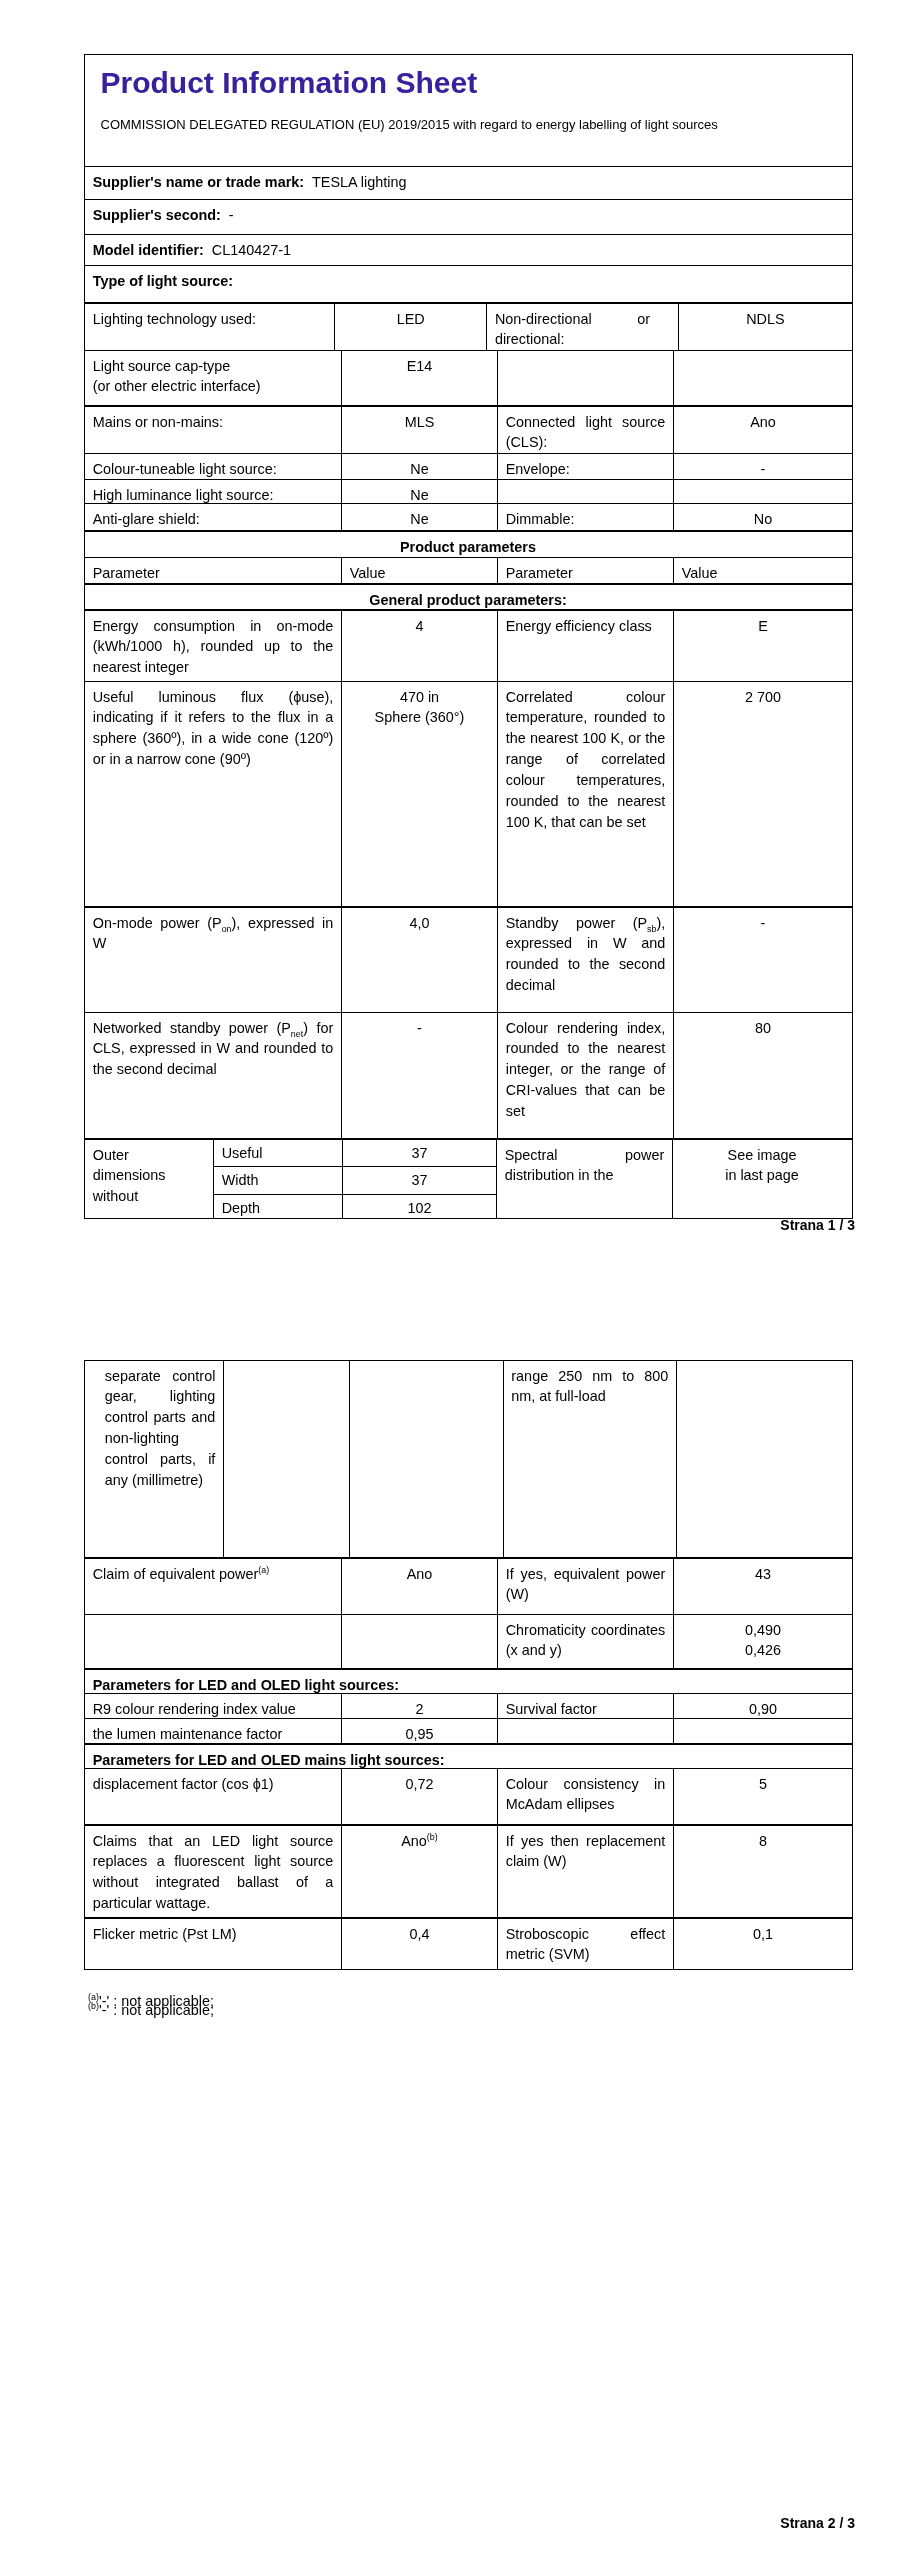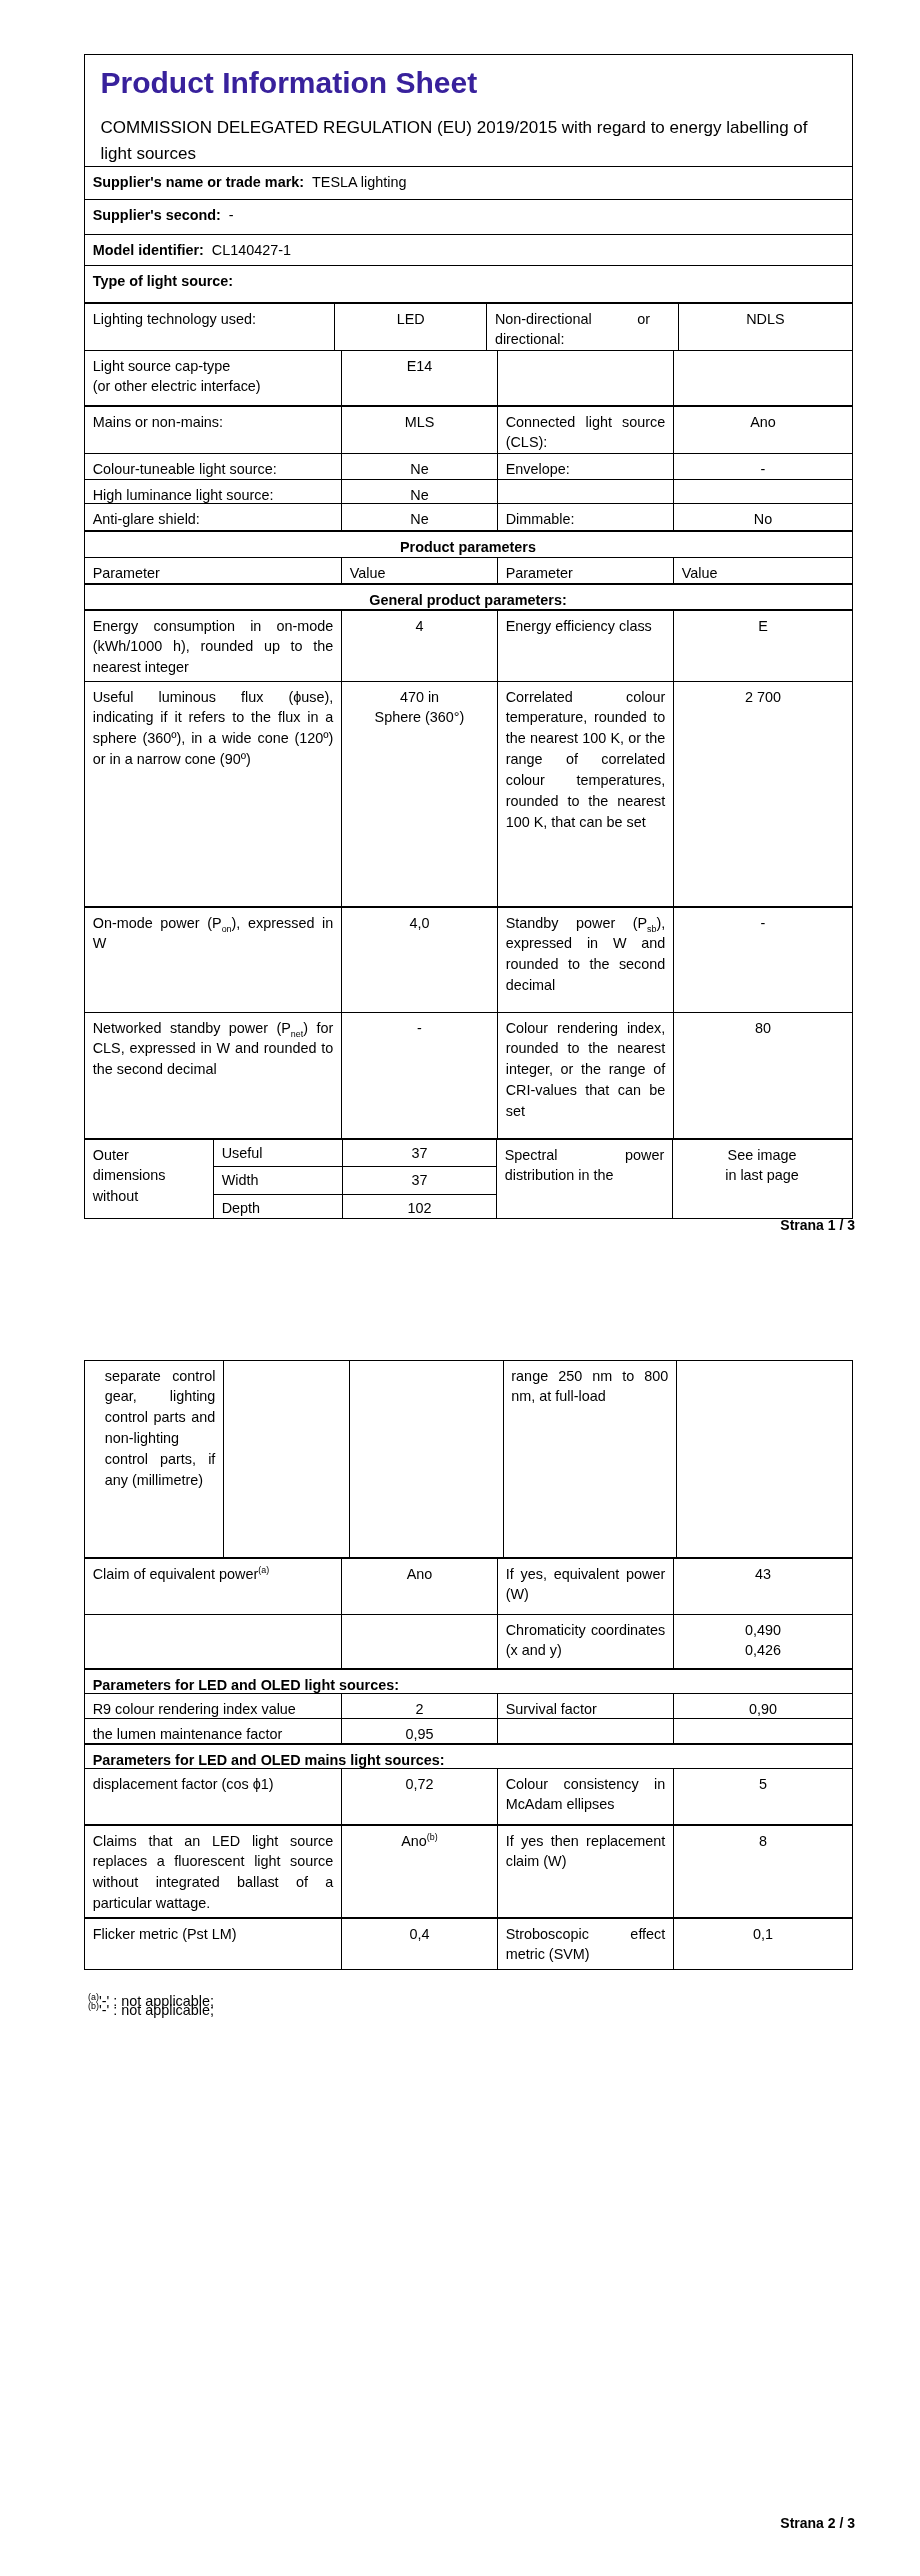--- a/index.html
+++ b/index.html
@@ -9,21 +9,21 @@
   .row{display:flex;box-sizing:border-box;width:100%;}
   .cell{box-sizing:border-box;padding:4.6px 7.7px;font-size:14.4px;line-height:1.45;overflow:hidden;}
   .cell + .cell{border-left:1px solid #000;}
   .ac{text-align:center;}
   .just{text-align:justify;}
   .bold{font-weight:bold;}
   .lbl{font-weight:bold;}
   sup,sub{font-size:62%;line-height:0;}
   .title-cell{padding:11.3px 15.5px;}
   .doc-title{font-size:30px;font-weight:bold;line-height:1.15;margin:0 0 14.4px 0;}
-  .reg{font-size:17px;line-height:1.5;margin:0;max-width:721px;}
+  .reg{font-size:13px;line-height:1.5;margin:0;max-width:721px;}
   .dimsblock{padding:0 !important;display:flex;flex-direction:column;}
   .dimrow{flex:1;display:flex;box-sizing:border-box;}
   .dimrow + .dimrow{border-top:1px solid #000;}
   .dimrow .dl{width:128px;box-sizing:border-box;padding:3.1px 7.7px;font-size:14.4px;line-height:1.4;}
   .dimrow .dv{flex:1;box-sizing:border-box;border-left:1px solid #000;text-align:center;padding:3.1px;font-size:14.4px;line-height:1.4;}
   .pgfooter{position:absolute;font-size:14px;font-weight:bold;white-space:nowrap;}
   .footnote{position:absolute;font-size:14.4px;}
 </style>
 </head>
 <body>

